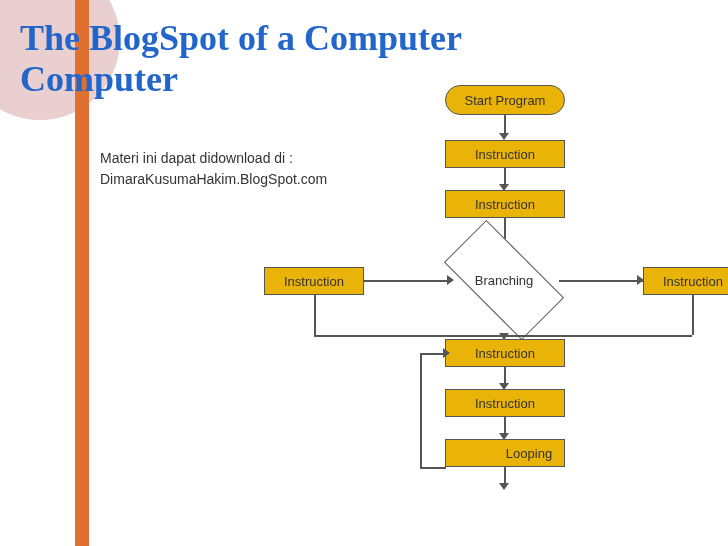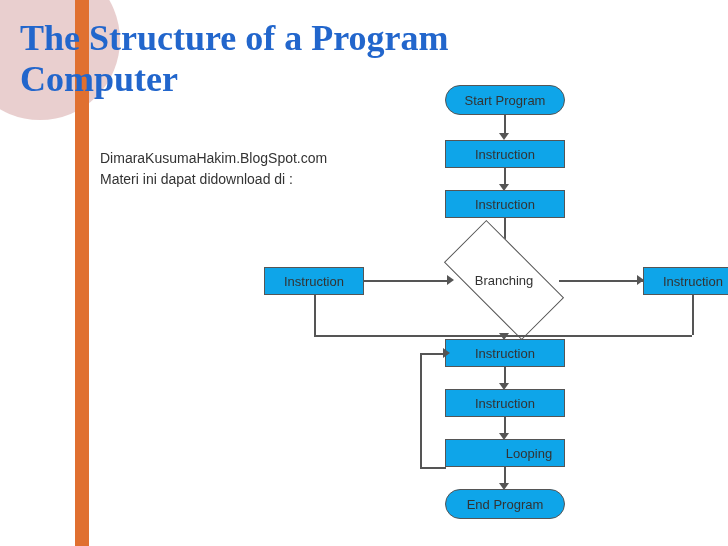--- a/index.html
+++ b/index.html
@@ -72,21 +72,21 @@
       position: absolute;
       top: 85px;
       left: 340px;
       width: 360px;
       height: 460px;
     }
 
     
     .fc-box {
       position: absolute;
-      background: #0ea5e9;
+      background: #eab308;
       border: 1.5px solid #555;
       display: flex;
       align-items: center;
       justify-content: center;
       font-size: 13px;
       color: #333;
     }
 
     
     .fc-rounded {
@@ -145,27 +145,27 @@
   </style>
 </head>
 <body>
 
 <div class="bg-circle"></div>
 <div class="left-bar"></div>
 
 <div class="content">
 
   <div class="title">
-    <span>The Structure of a Program</span><br>
+    <span>The BlogSpot of a Computer</span><br>
     <span>Computer</span>
   </div>
 
   <div class="subtitle">
+    <div>Materi  ini dapat didownload di :</div>
     <div>DimaraKusumaHakim.BlogSpot.com</div>
-    <div>Materi  ini dapat didownload di :</div>
   </div>
 
   <div class="flowchart">
 
     <div class="fc-box fc-rounded" style="left:105px; top:0px; width:120px; height:30px;">
       <span>Start Program</span>
     </div>
 
     <div class="arrow-line vertical" style="left:164px; top:30px; height:20px;"></div>
     <div class="arrowhead-down" style="left:159px; top:48px;"></div>
@@ -234,18 +234,15 @@
     <div class="arrow-line horizontal" style="left:80px; top:382px; width:26px;"></div>
 
     <div class="arrow-line vertical" style="left:80px; top:268px; height:114px;"></div>
 
     <div class="arrow-line horizontal" style="left:80px; top:268px; width:26px;"></div>
     <div class="arrowhead-right" style="left:103px; top:263px;"></div>
 
     <div class="arrow-line vertical" style="left:164px; top:382px; height:18px;"></div>
     <div class="arrowhead-down" style="left:159px; top:398px;"></div>
 
-    <div class="fc-box fc-rounded" style="left:105px; top:404px; width:120px; height:30px;">
-      <span>End Program</span>
-    </div>
 
   </div>
 </div>
 
 </body></html>

